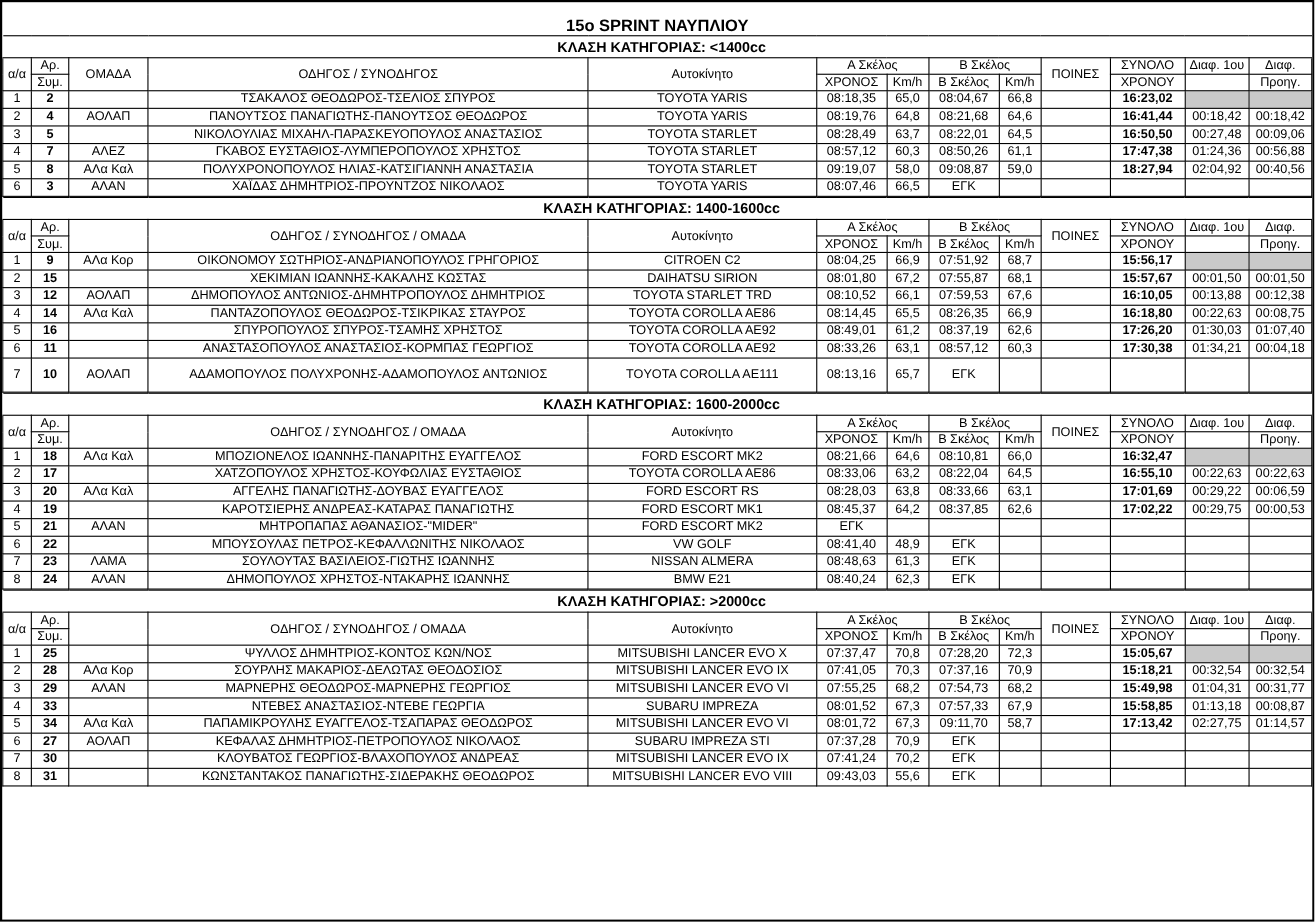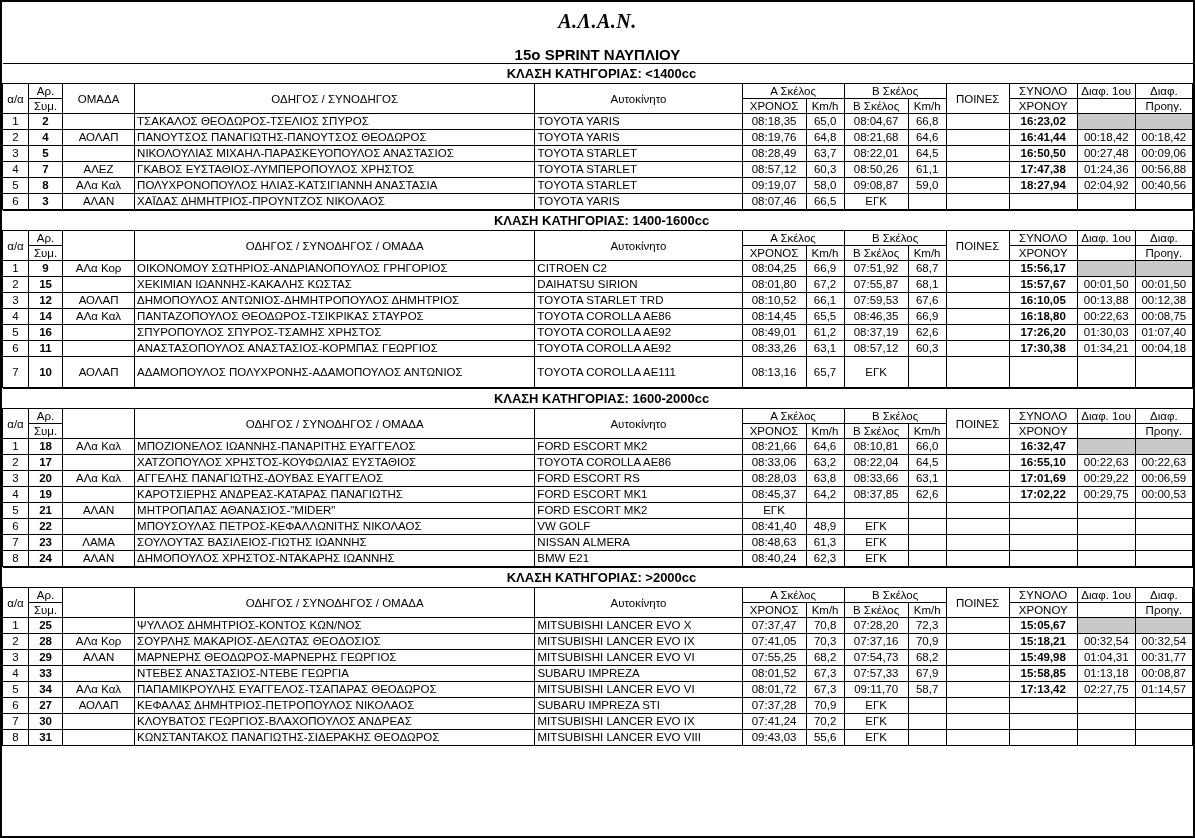--- a/index.html
+++ b/index.html
@@ -56,21 +56,21 @@
     vertical-align:middle;
   }
   .classbar td{
     text-align:center;
     font-weight:bold;
     font-size:13px;
     height:19px;
     border-left:none;border-right:none;padding-left:10px;
   }
   .c{text-align:center;}
-  .l{text-align:left;}
+  .l{text-align:center;}
   .b{font-weight:bold;}
   .gray{background:#c9c9c9;}
   .hd td{
     text-align:center;
     font-size:11.5px;
     line-height:12px;
     height:14px;
   }
   .sub td{height:14px;}
   .tallrow td{height:30px;}
@@ -88,21 +88,20 @@
   col.w-tot{width:68px;}
   col.w-d1{width:58px;}
   col.w-d2{width:57px;}
 </style>
 </head>
 <body>
 
 <div class="page">
 
   <div class="hdr">
-    <div class="title1">Α.Λ.Α.Ν.</div>
     <div class="title2"><span>15ο </span><span class="sprint">SPRINT</span><span> ΝΑΥΠΛΙΟΥ</span></div>
   </div>
 
   <div id="tables-root">
       <table>
     <colgroup>
           <col class="w-aa">
           <col class="w-num">
           <col class="w-team">
           <col class="w-driver">
@@ -324,21 +323,21 @@
         <td class="c">00:12,38</td>
       </tr>
           <tr class="">
         <td class="c">4</td>
         <td class="c b">14</td>
         <td class="c">ΑΛα Καλ</td>
         <td class="l">ΠΑΝΤΑΖΟΠΟΥΛΟΣ ΘΕΟΔΩΡΟΣ-ΤΣΙΚΡΙΚΑΣ ΣΤΑΥΡΟΣ</td>
         <td class="l">TOYOTA COROLLA AE86</td>
         <td class="c">08:14,45</td>
         <td class="c">65,5</td>
-        <td class="c">08:46,35</td>
+        <td class="c">08:26,35</td>
         <td class="c">66,9</td>
         <td class="c"></td>
         <td class="c b">16:18,80</td>
         <td class="c">00:22,63</td>
         <td class="c">00:08,75</td>
       </tr>
           <tr class="">
         <td class="c">5</td>
         <td class="c b">16</td>
         <td class="c"></td>

